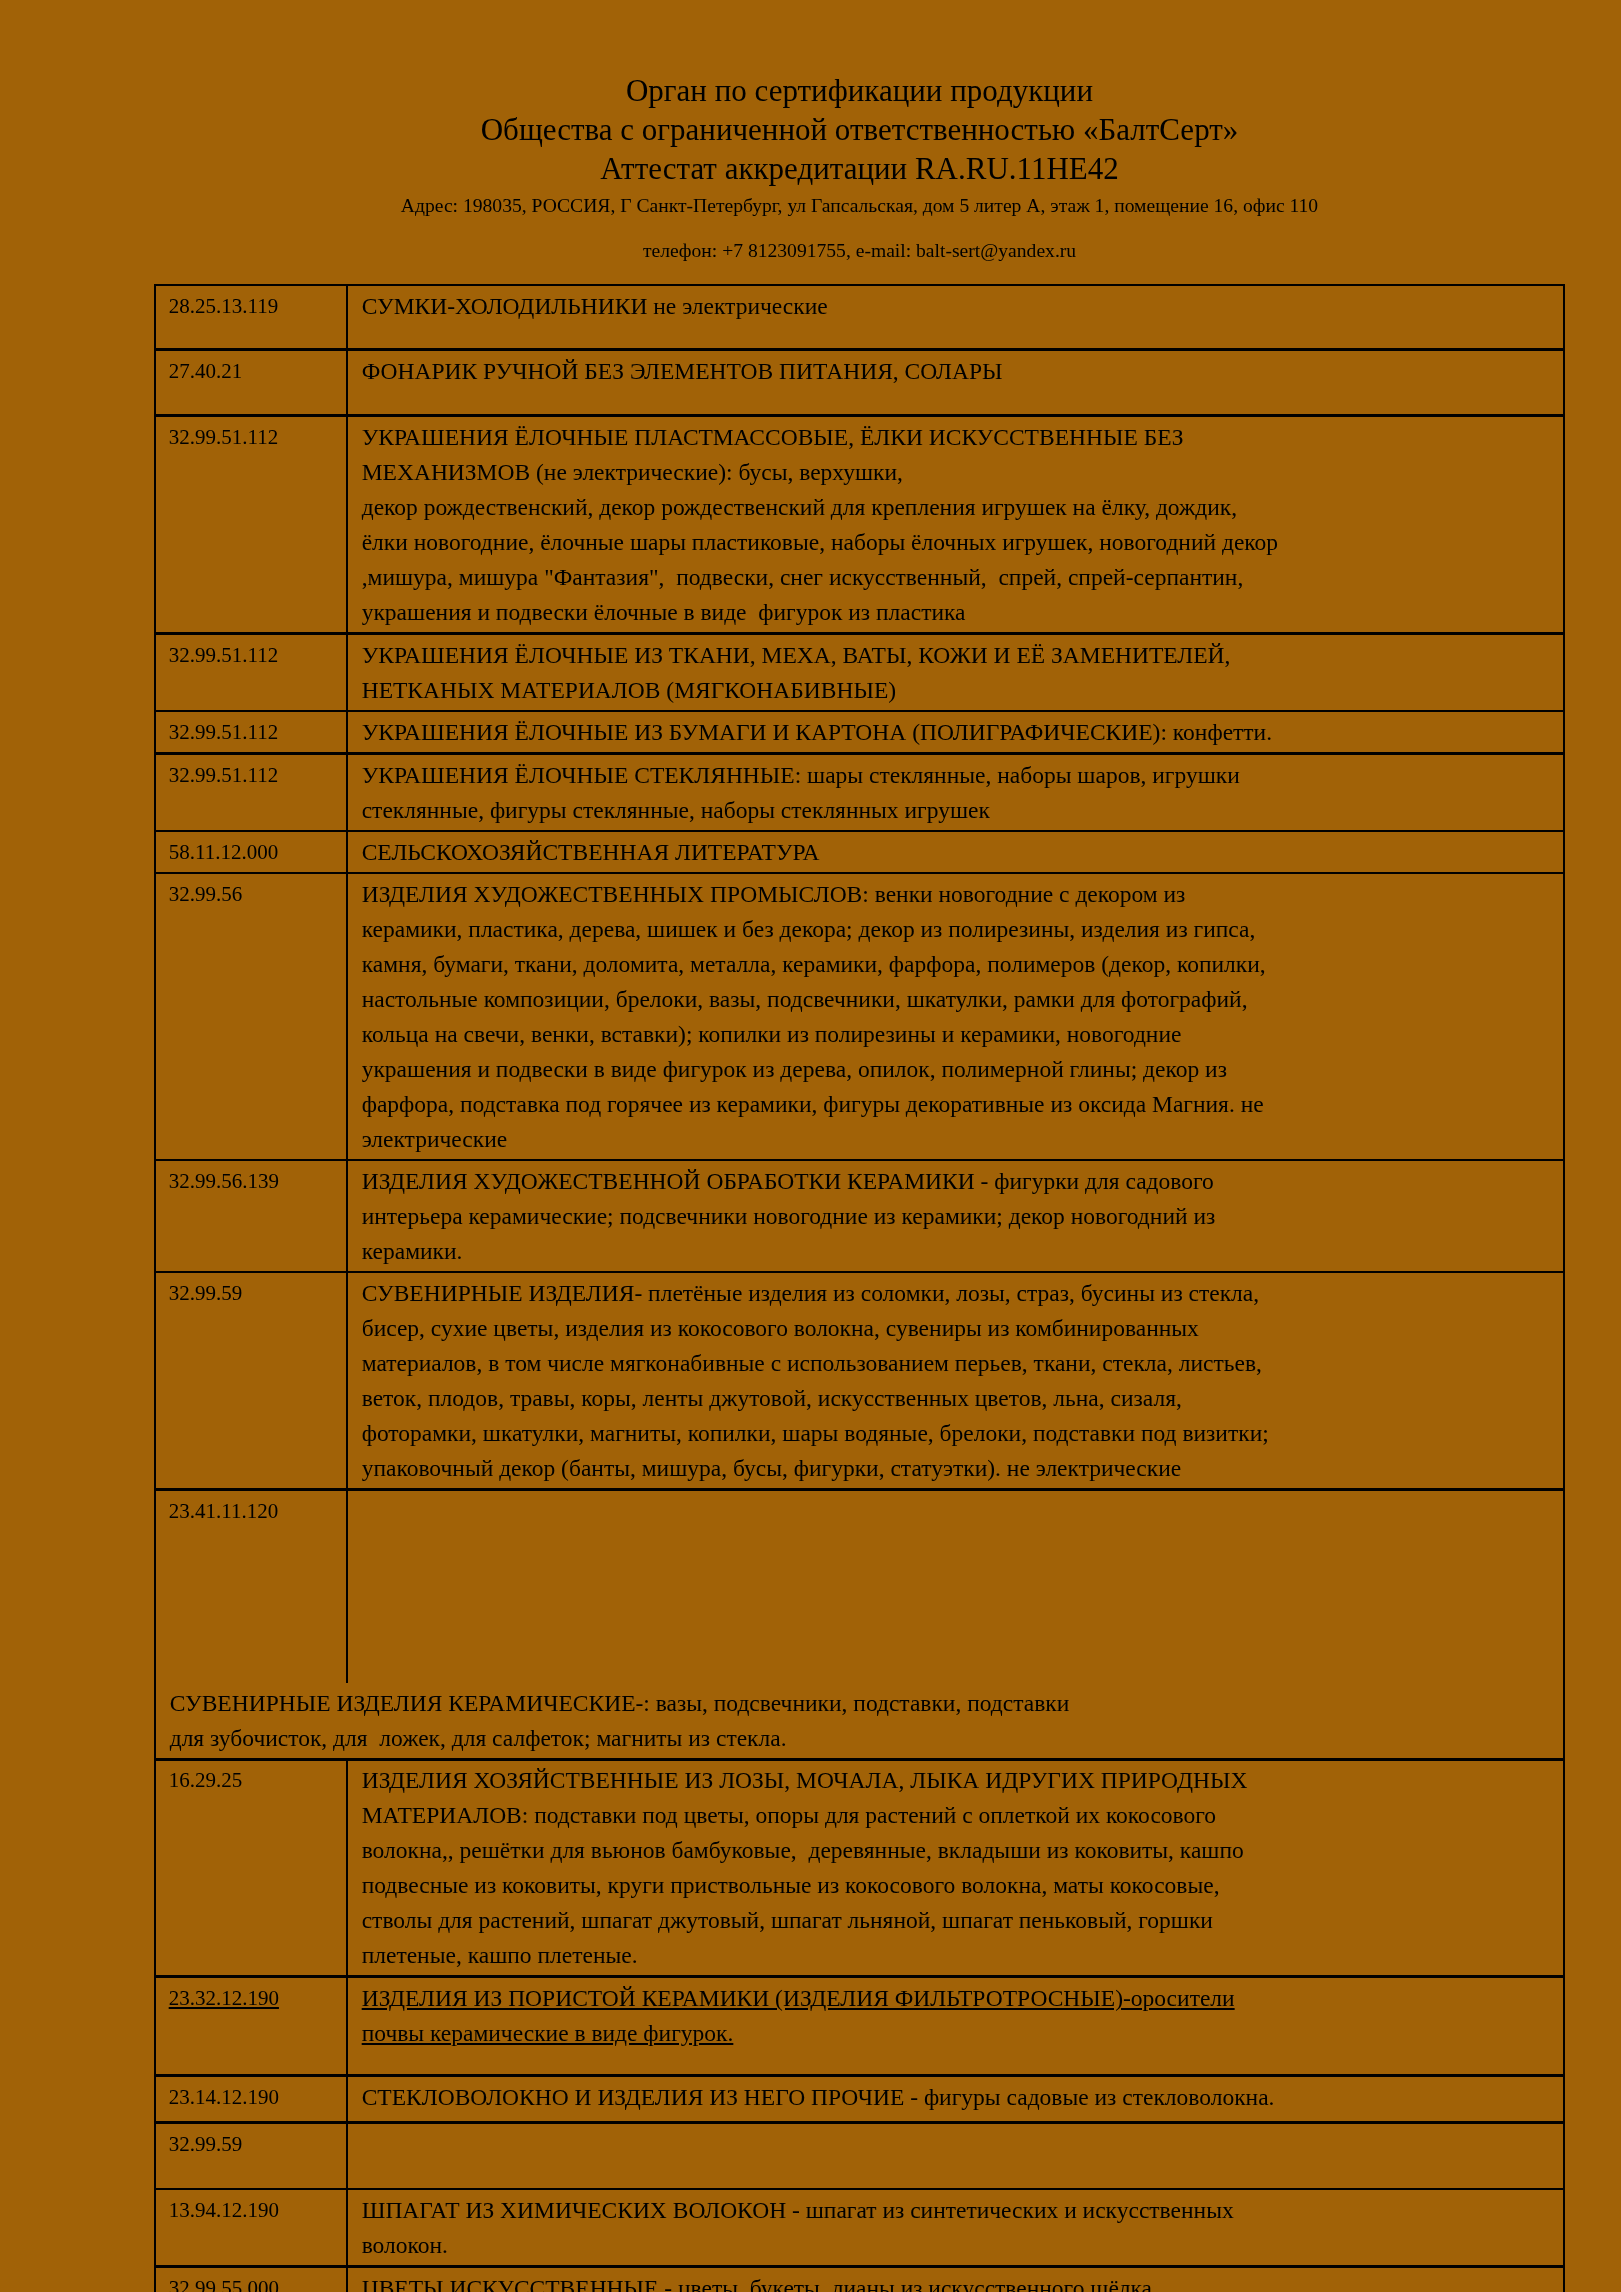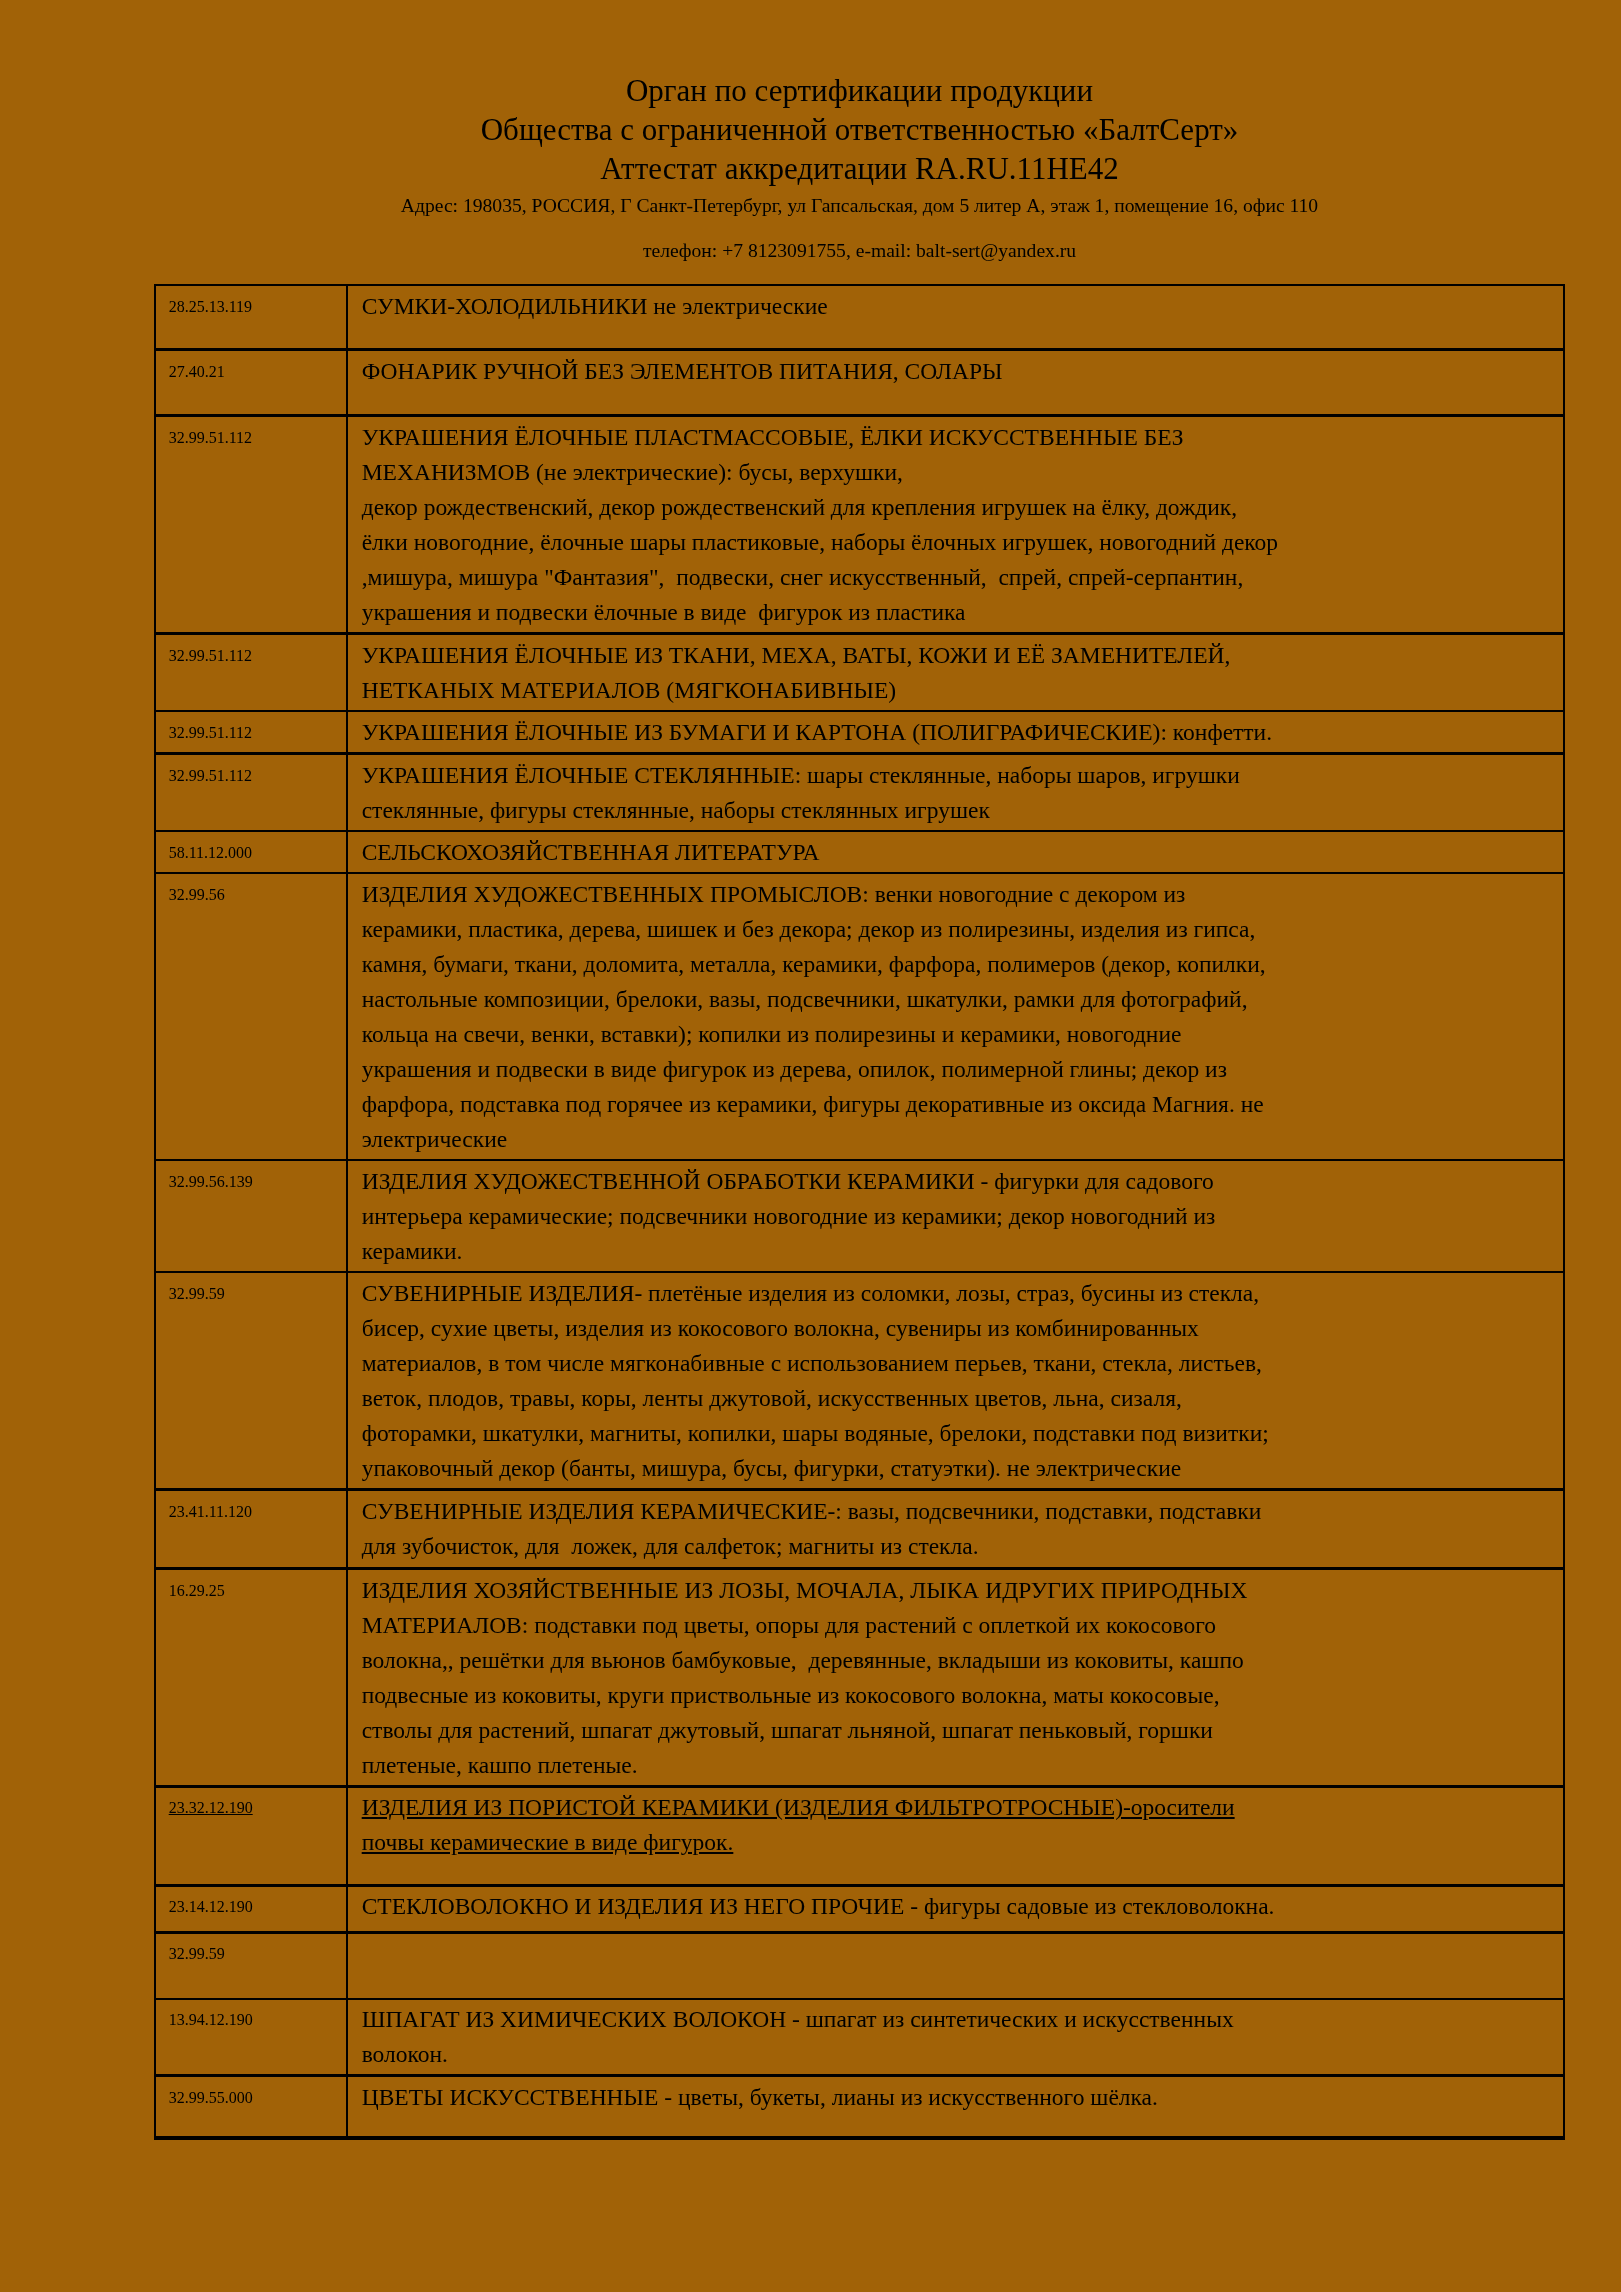--- a/index.html
+++ b/index.html
@@ -34,21 +34,21 @@
     display: flex;
     align-items: stretch;
     border-bottom: 2.9px solid #000;
   }
   .cell-code {
     flex: 0 0 192px;
     width: 192px;
     box-sizing: border-box;
     border-right: 2.9px solid #000;
     padding: 2.9px 7.8px 2px 12.7px;
-    font-size: 16px;
+    font-size: 21px;
     line-height: 35px;
   }
   .cell-desc {
     flex: 1;
     box-sizing: border-box;
     padding: 2.9px 15.7px 2px 13.7px;
     font-size: 23.5px;
     line-height: 35px;
     white-space: pre-wrap;
   }
@@ -133,21 +133,21 @@
       <div class="row" style="border-bottom-width:3.9px;">
         <div class="cell-code">32.99.59</div>
         <div class="cell-desc">СУВЕНИРНЫЕ ИЗДЕЛИЯ- плетёные изделия из соломки, лозы, страз, бусины из стекла,
 бисер, сухие цветы, изделия из кокосового волокна, сувениры из комбинированных
 материалов, в том числе мягконабивные с использованием перьев, ткани, стекла, листьев,
 веток, плодов, травы, коры, ленты джутовой, искусственных цветов, льна, сизаля,
 фоторамки, шкатулки, магниты, копилки, шары водяные, брелоки, подставки под визитки;
 упаковочный декор (банты, мишура, бусы, фигурки, статуэтки). не электрические</div>
       </div>
 
-      <div class="row" style="min-height:76px;border-bottom-width:3.9px;">
+      <div class="row" style="min-height:76px;border-bottom-width:3.9px;flex-direction:column;">
         <div class="cell-code">23.41.11.120</div>
         <div class="cell-desc">СУВЕНИРНЫЕ ИЗДЕЛИЯ КЕРАМИЧЕСКИЕ-: вазы, подсвечники, подставки, подставки
 для зубочисток, для  ложек, для салфеток; магниты из стекла.</div>
       </div>
 
       <div class="row" style="border-bottom-width:3.9px;">
         <div class="cell-code">16.29.25</div>
         <div class="cell-desc">ИЗДЕЛИЯ ХОЗЯЙСТВЕННЫЕ ИЗ ЛОЗЫ, МОЧАЛА, ЛЫКА ИДРУГИХ ПРИРОДНЫХ
 МАТЕРИАЛОВ: подставки под цветы, опоры для растений с оплеткой их кокосового
 волокна,, решётки для вьюнов бамбуковые,  деревянные, вкладыши из коковиты, кашпо

